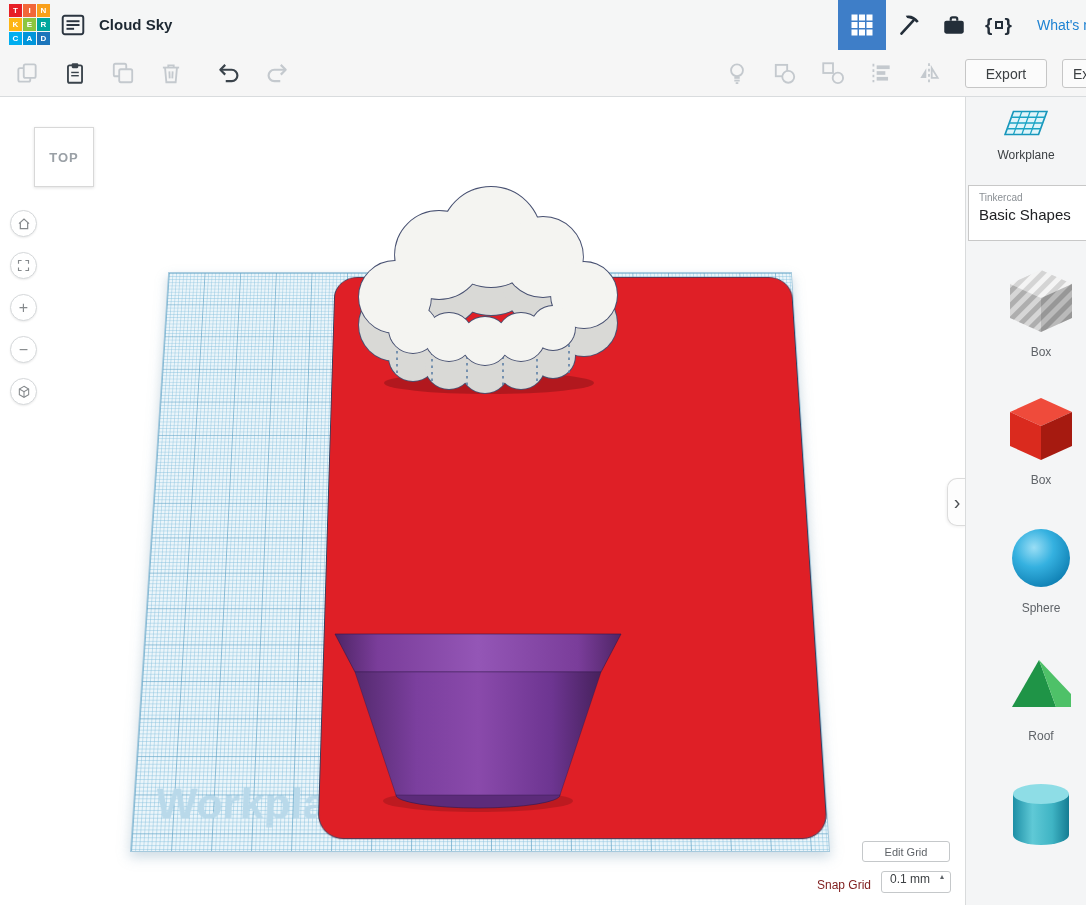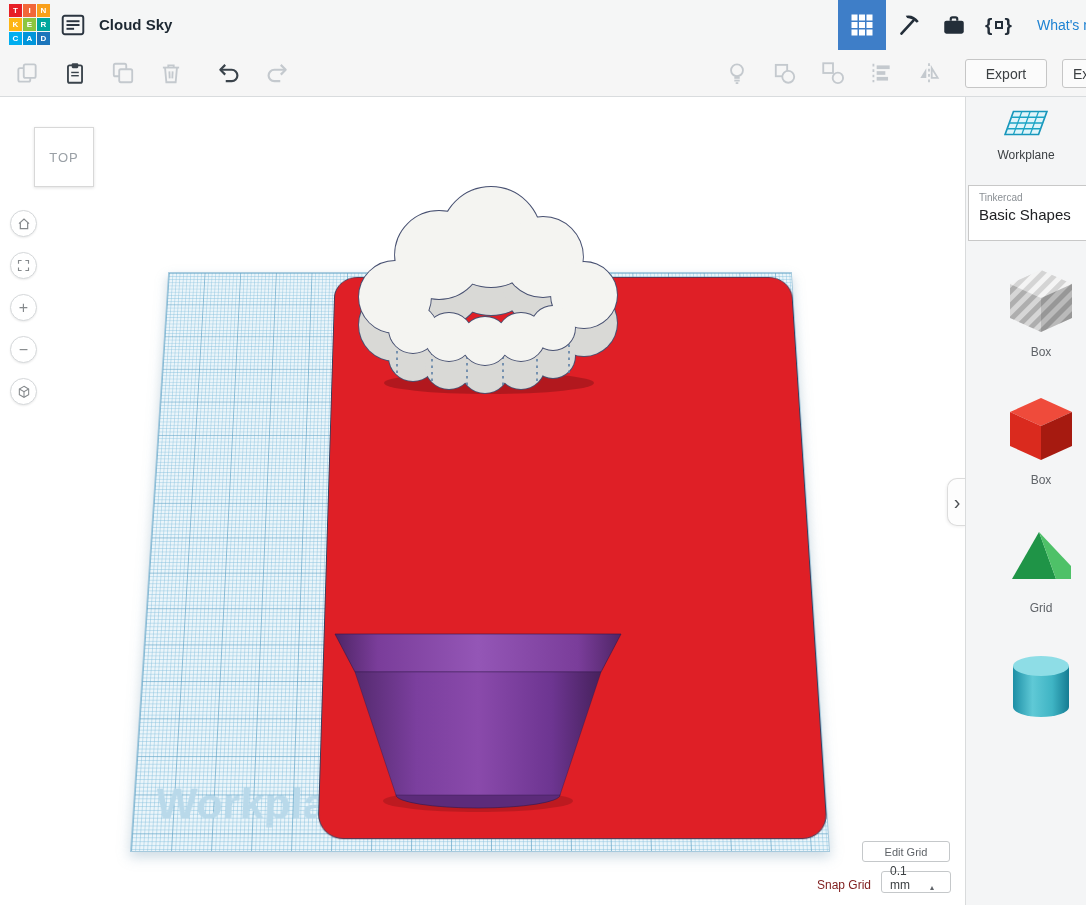--- a/index.html
+++ b/index.html
@@ -32,21 +32,21 @@
   .undo-shift{margin-left:10px}
   .btn{position:absolute;top:9px;height:29px;background:#fbfbfb;border:1px solid #c6c6c6;border-radius:3px;
     font-size:14px;color:#3c4043;display:flex;align-items:center;justify-content:center;cursor:pointer}
   .import-btn{left:965px;width:82px}
   .export-btn{left:1062px;width:80px;justify-content:flex-start;padding-left:10px}
 
   
   .canvas-viewport{position:absolute;left:0;top:97px;width:965px;height:808px;background:#fff}
   .view-cube{position:absolute;left:34px;top:30px;width:60px;height:60px;background:#fff;border:1px solid #d8d8d8;
     box-shadow:0 1px 3px rgba(0,0,0,.12);display:flex;align-items:center;justify-content:center;
-    font-size:13px;font-weight:normal;letter-spacing:1px;color:#9aa0a6;cursor:pointer}
+    font-size:13px;font-weight:bold;letter-spacing:1px;color:#9aa0a6;cursor:pointer}
   .nav-circle{position:absolute;left:10px;width:27px;height:27px;border-radius:50%;background:#fff;border:1px solid #d5d8da;
     box-shadow:0 1px 2px rgba(0,0,0,.08);display:flex;align-items:center;justify-content:center;
     color:#85898c;font-size:16px;cursor:pointer}
 
   .workplane{position:absolute;left:130px;top:95px;width:700px;height:660px;
     transform:perspective(900px) rotateX(9.6deg);transform-origin:50% 100%;
     background-color:#ebf5fa;
     background-image:
       repeating-linear-gradient(to right, rgba(96,160,195,.55) 0px, rgba(96,160,195,.55) 1px, transparent 1px, transparent 40px),
       repeating-linear-gradient(to bottom, rgba(96,160,195,.55) 0px, rgba(96,160,195,.55) 1px, transparent 1px, transparent 40px),
@@ -57,22 +57,22 @@
   .red-plate{position:absolute;left:186px;top:5px;width:512px;height:641px;border-radius:26px;
     background:#df1f26;border:1.5px solid #3a3f5c;cursor:pointer}
 
   .cloud-svg{position:absolute;left:337px;top:78px;width:292px;height:230px;cursor:pointer}
   .pot-svg{position:absolute;left:330px;top:532px;width:296px;height:190px;cursor:pointer}
 
   .edit-grid-btn{position:absolute;left:862px;top:744px;width:88px;height:21px;background:#fff;border:1px solid #c5c8ca;
     border-radius:3px;font-size:11px;color:#5f6368;display:flex;align-items:center;justify-content:center;cursor:pointer}
   .snap-label{position:absolute;left:817px;top:781px;font-size:12px;color:#7f1d1d}
   .snap-select{position:absolute;left:881px;top:774px;width:70px;height:22px;background:#fff;border:1px solid #c5c8ca;
-    border-radius:3px;font-size:12px;color:#3c4043;display:flex;align-items:flex-end;justify-content:space-between;
-    padding:0 16px 0 8px;cursor:pointer}
+    border-radius:3px;font-size:12px;color:#3c4043;display:flex;align-items:flex-start;justify-content:space-between;
+    padding:0 6px 0 8px;cursor:pointer}
   .snap-caret{font-size:8px;color:#5f6368}
 
   .collapse-tab{position:absolute;left:947px;top:478px;width:19px;height:48px;background:#fdfdfd;
     border:1px solid #dcdcdc;border-right:none;border-radius:10px 0 0 10px;box-shadow:-1px 1px 3px rgba(0,0,0,.06);
     display:flex;align-items:center;justify-content:center;color:#4b4f52;font-size:20px;cursor:pointer}
 
   
   .shapes-panel{position:absolute;left:965px;top:97px;width:121px;height:808px;background:#f4f5f6;border-left:1px solid #d9dbdc}
   .wp-tool{padding-top:10px;text-align:center;cursor:pointer}
   .wp-tool-label{font-size:12px;color:#3c4043;margin-top:5px}
@@ -361,27 +361,40 @@
 
     <div class="shape-item">
       <svg width="74" height="72" viewBox="0 0 72 72">
         <polygon points="36,5 67,19 36,33 5,19" fill="#ef4b3b"></polygon>
         <polygon points="5,19 36,33 36,67 5,53" fill="#da2a1e"></polygon>
         <polygon points="36,33 67,19 67,53 36,67" fill="#a61a10"></polygon>
       </svg>
       <div class="lbl">Box</div>
     </div>
 
+    <div class="shape-item">
+      <svg width="74" height="72" viewBox="0 0 72 72">
+        <defs>
+          <radialGradient id="sph" cx="38%" cy="32%" r="75%">
+            <stop offset="0" stop-color="#9adef5"></stop>
+              <stop offset="0.45" stop-color="#35b1e0"></stop>
+              <stop offset="1" stop-color="#0c7cb0"></stop>
+          </radialGradient>
+        </defs>
+        <circle cx="36" cy="37" r="29" fill="url(#sph)"></circle>
+      </svg>
+      <div class="lbl">Sphere</div>
+    </div>
 
     <div class="shape-item">
       <svg width="74" height="72" viewBox="0 0 72 72">
         <polygon points="7,58 34,11 51,58" fill="#1f9447"></polygon>
         <polygon points="34,11 66,45 66,58 51,58" fill="#4ec168"></polygon>
       </svg>
-      <div class="lbl">Grid</div>
+      <div class="lbl">Roof</div>
     </div>
 
     <div class="shape-item">
       <svg width="74" height="72" viewBox="0 0 72 72">
         <defs>
           <linearGradient id="cyl" x1="0" y1="0" x2="1" y2="0">
             <stop offset="0" stop-color="#1d8fa6"></stop>
               <stop offset="0.35" stop-color="#5fc9d6"></stop>
             <stop offset="0.7" stop-color="#3fb4c4"></stop>
               <stop offset="1" stop-color="#157c93"></stop>

